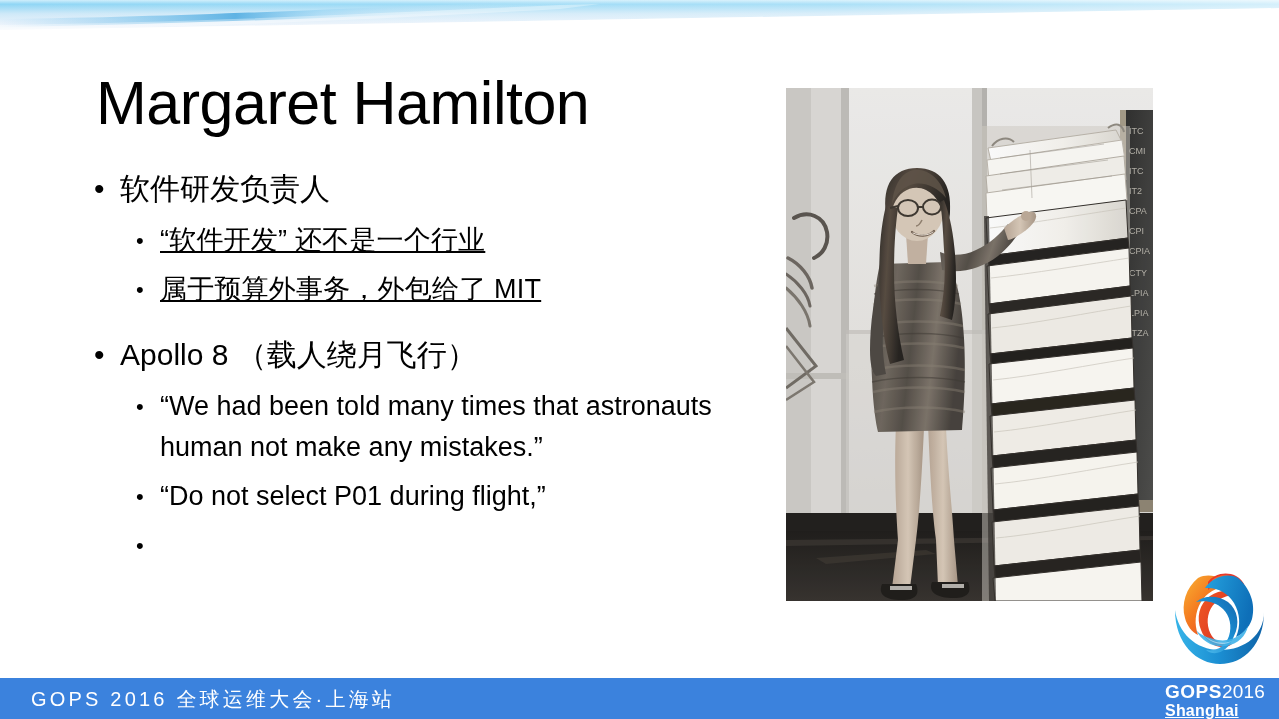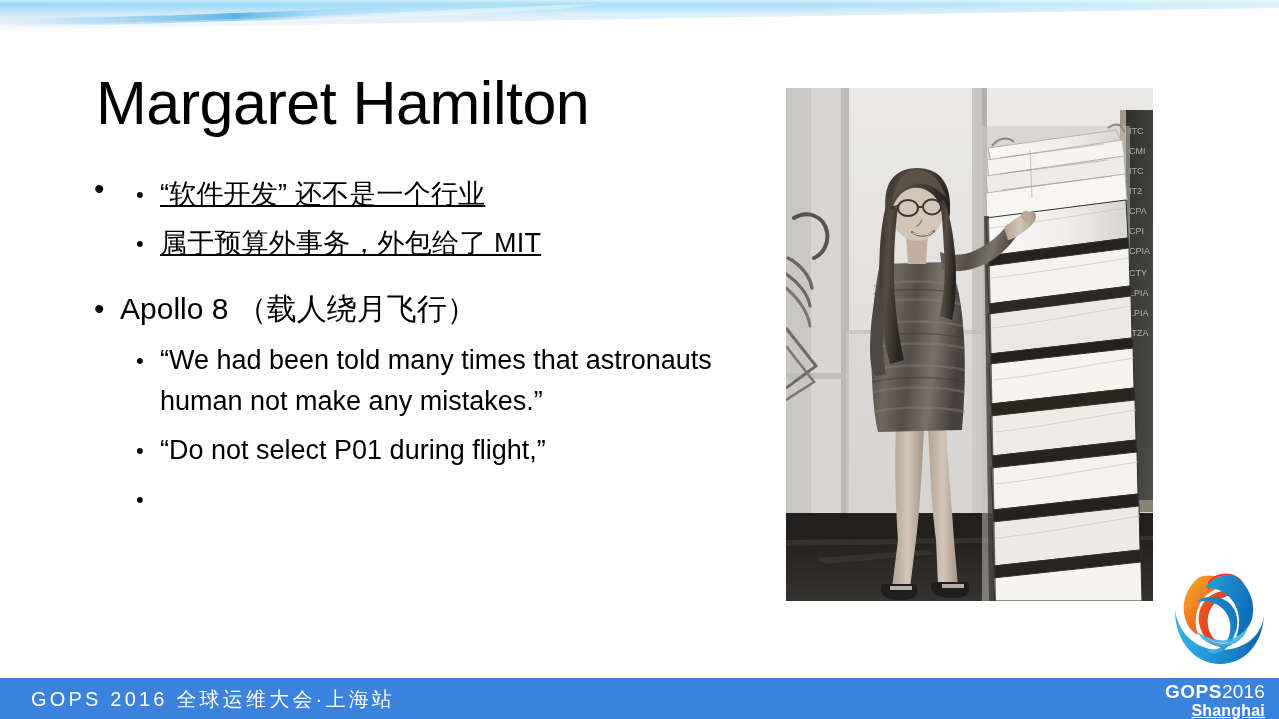--- a/index.html
+++ b/index.html
@@ -122,21 +122,21 @@
     line-height: 22px;
     color: #ffffff;
     letter-spacing: 3.2px;
     white-space: nowrap;
     text-align: center;
   }
   .footer-logo-text {
     position: absolute;
     right: 14px;
     top: 4px;
-    text-align: right;
+    text-align: left;
     color: #ffffff;
     white-space: nowrap;
   }
   .fl-line1 {
     font-size: 19px;
     line-height: 20px;
     letter-spacing: 0.2px;
   }
   .fl-line1 .b {
     font-weight: bold;
@@ -186,20 +186,21 @@
       <path d="M0,30 L1279,8 L1279,9.5 L0,31.5 Z" fill="#ffffff" opacity="0.55"></path>
     </svg>
   </div>
 
   <div class="title">Margaret Hamilton</div>
 
   <div class="body">
 
     <div class="lvl1">
       <span class="dot">•</span>
+      <span>软件研发负责人</span>
     </div>
 
     <div class="gap-sm"></div>
 
     <div class="lvl2">
       <span class="dot">•</span>
       <span class="sp">“软件开发” 还不是一个行业</span>
     </div>
 
     <div class="gap-sm"></div>

